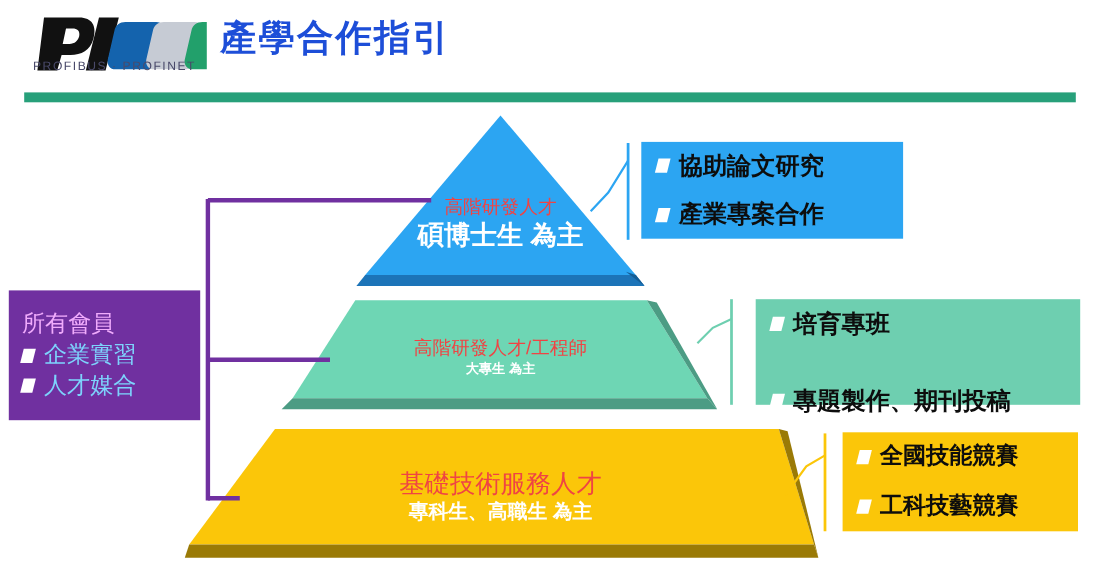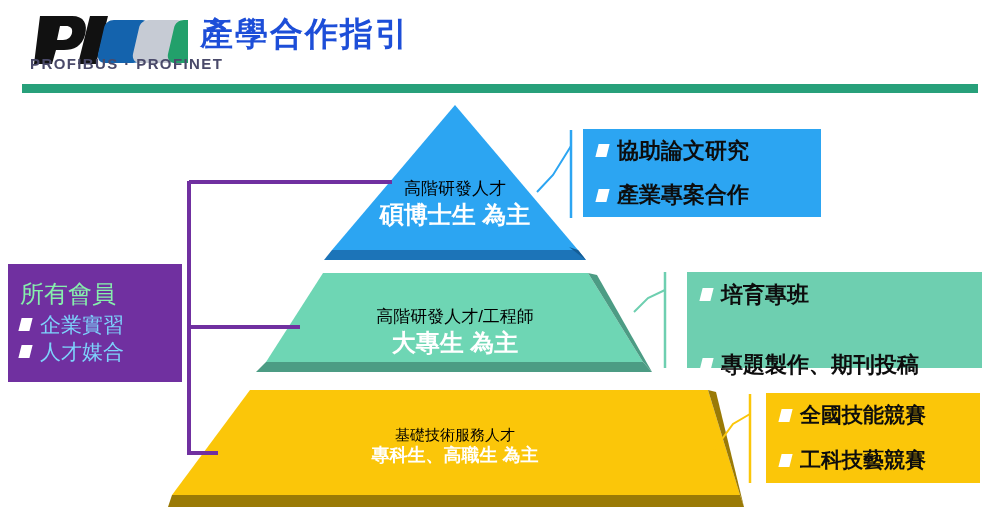--- a/index.html
+++ b/index.html
@@ -64,41 +64,41 @@
   .pyramid-svg { display: block; }
 
   .tier-label {
     position: absolute;
     text-align: center;
     line-height: 1.28;
     white-space: nowrap;
     pointer-events: none;
   }
   .tier-line1 {
-    color: #000000;
+    color: #ef4444;
     font-weight: normal;
   }
   .tier-line2 {
     color: #ffffff;
     font-weight: bold;
   }
 
   
   #tier1-label { left: 325px; top: 178px; width: 260px; }
   #tier1-label .tier-line1 { font-size: 17px; }
   #tier1-label .tier-line2 { font-size: 24px; }
 
   
   #tier2-label { left: 290px; top: 306px; width: 330px; }
   #tier2-label .tier-line1 { font-size: 17px; }
-  #tier2-label .tier-line2 { font-size: 24px; }
+  #tier2-label .tier-line2 { font-size: 12px; }
 
   
   #tier3-label { left: 280px; top: 425px; width: 350px; }
-  #tier3-label .tier-line1 { font-size: 15px; }
+  #tier3-label .tier-line1 { font-size: 23px; }
   #tier3-label .tier-line2 { font-size: 18px; }
 
   
   .callout {
     position: absolute;
     box-sizing: border-box;
     display: flex;
     flex-direction: column;
     justify-content: space-between;
   }
@@ -156,22 +156,22 @@
     left: 8px; top: 264px;
     width: 174px; height: 118px;
     background: #7030A0;
     box-sizing: border-box;
     padding: 7px 0 7px 12px;
     display: flex;
     flex-direction: column;
     justify-content: center;
   }
   #panel-left .p-head {
-    color: #86efac;
-    font-size: 24px;
+    color: #f0abfc;
+    font-size: 21px;
     font-weight: normal;
     line-height: 1.2;
     margin-bottom: 2px;
     white-space: nowrap;
   }
   #panel-left .p-item {
     display: flex;
     align-items: center;
     white-space: nowrap;
     margin: 1px 0;
@@ -200,21 +200,21 @@
     <svg class="logo-svg" width="160" height="64" viewBox="0 0 160 64">
 
       <path d="M12 8 L44 8 C56 8 60 16 57 27 C54 38 46 42 36 42 L28 42 L24 56 L6 56 Z M32 18 L29 32 L35 32 C40 32 43 29 44 25 C45 20 42 18 38 18 Z" fill="#111111"></path>
 
       <path d="M62 8 L80 8 L68 56 L50 56 Z" fill="#111111"></path>
 
       <path d="M86 12 L114 12 C119 12 122 16 121 21 L115 47 C114 52 110 55 105 55 L77 55 C72 55 69 51 70 46 L76 20 C77 15 81 12 86 12 Z" fill="#1463AD"></path>
       <path d="M121 12 L149 12 C154 12 157 16 156 21 L150 47 C149 52 145 55 140 55 L112 55 C107 55 104 51 105 46 L111 20 C112 15 116 12 121 12 Z" fill="#C6CBD4"></path>
       <path d="M156 12 L184 12 C189 12 192 16 191 21 L185 47 C184 52 180 55 175 55 L147 55 C142 55 139 51 140 46 L146 20 C147 15 151 12 156 12 Z" fill="#22A06B"></path>
     </svg>
-    <div style="position:absolute;left:2px;top:47px;font-size:15px;font-weight:bold;letter-spacing:1.4px;color:#4A4A6A;white-space:nowrap;">PROFIBUS · PROFINET</div>
+    <div style="position:absolute;left:2px;top:47px;font-size:11px;font-weight:normal;letter-spacing:1.4px;color:#4A4A6A;white-space:nowrap;">PROFIBUS · PROFINET</div>
   </div>
 
   <div class="slide-title">產學合作指引</div>
 
   <div class="header-rule"></div>
 
   <div class="pyramid">
     <svg class="pyramid-svg" width="1000" height="432" viewBox="0 0 1000 432">
 
       <g>

